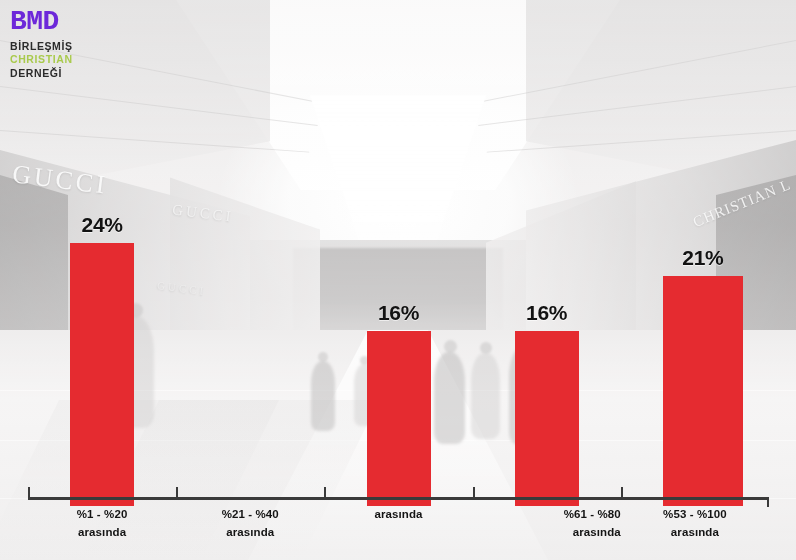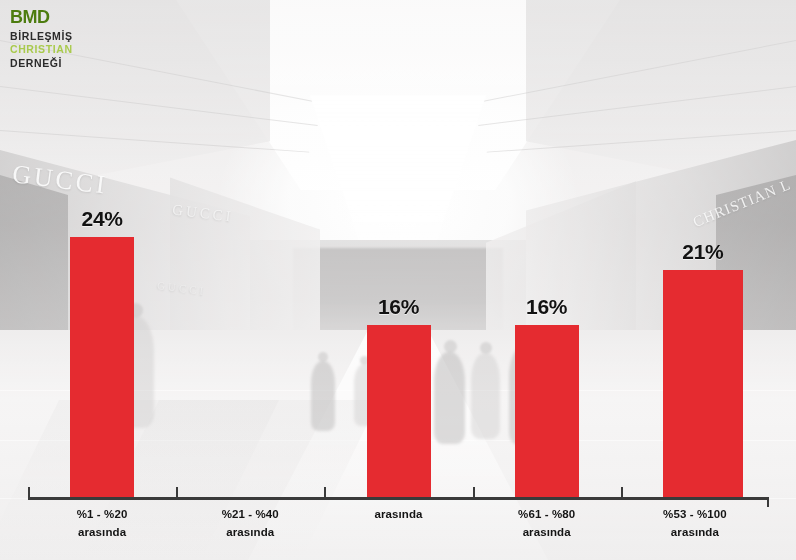--- a/index.html
+++ b/index.html
@@ -159,22 +159,22 @@
 
   
   .bg-wash {
     position:absolute; inset:0;
     background:linear-gradient(180deg, rgba(255,255,255,.42) 0%, rgba(255,255,255,.30) 40%, rgba(255,255,255,.46) 100%);
   }
 
   
   .logo { position:absolute; left:10px; top:8px; line-height:1; user-select:none; }
   .logo-bmd {
-    font-size:18px; font-weight:bold; letter-spacing:-.5px;
-    color:#4d7c0f; line-height:1;
+    font-size:28px; font-weight:bold; letter-spacing:-.5px;
+    color:#6d28d9; line-height:1;font-family:Liberation Mono, monospace;
   }
   .logo-l1, .logo-l2, .logo-l3 {
     font-size:10.5px; font-weight:bold; letter-spacing:.6px; line-height:1.28;
   }
   .logo-l1 { color:#2b2b2b; margin-top:4px; }
   .logo-l2 { color:#a9ca4d; }
   .logo-l3 { color:#2b2b2b; }
 
   
   .title {
@@ -182,21 +182,21 @@
     text-align:center; color:#121212;
     font-size:26.5px; font-weight:bold; line-height:1.38;
     letter-spacing:-.2px;
     text-shadow:0 1px 0 rgba(255,255,255,.55);
   }
   .title div { white-space:nowrap; }
 
   
   .chart { position:absolute; left:0; top:0; width:796px; height:560px; }
 
-  .plot { position:absolute; left:0; top:190px; width:796px; height:310px; }
+  .plot { position:absolute; left:0; top:196px; width:796px; height:310px; }
 
   .bar-wrap {
     position:absolute; bottom:0;
     display:flex; flex-direction:column; justify-content:flex-end; align-items:center;
   }
   .bar-value {
     font-size:21px; font-weight:bold; color:#121212;
     margin-bottom:6px; letter-spacing:-.3px;
     text-shadow:0 1px 0 rgba(255,255,255,.6);
   }
@@ -340,21 +340,21 @@
           <span>%1 - %20</span>
           <span>arasında</span>
         </div>
         <div class="cat" style="left: 176.2px; width: 148.2px;">
           <span>%21 - %40</span>
           <span>arasında</span>
         </div>
         <div class="cat" style="left: 324.4px; width: 148.2px;">
           <span>arasında</span>
         </div>
-        <div class="cat" style="left: 472.6px; width: 148.2px;">
+        <div class="cat" style="left: 472.6px; width: 148.2px; text-align: right;">
           <span>%61 - %80</span>
           <span>arasında</span>
         </div>
         <div class="cat" style="left: 620.8px; width: 148.2px;">
           <span>%53 - %100</span>
           <span>arasında</span>
         </div>
       </div>
   </div>
 

